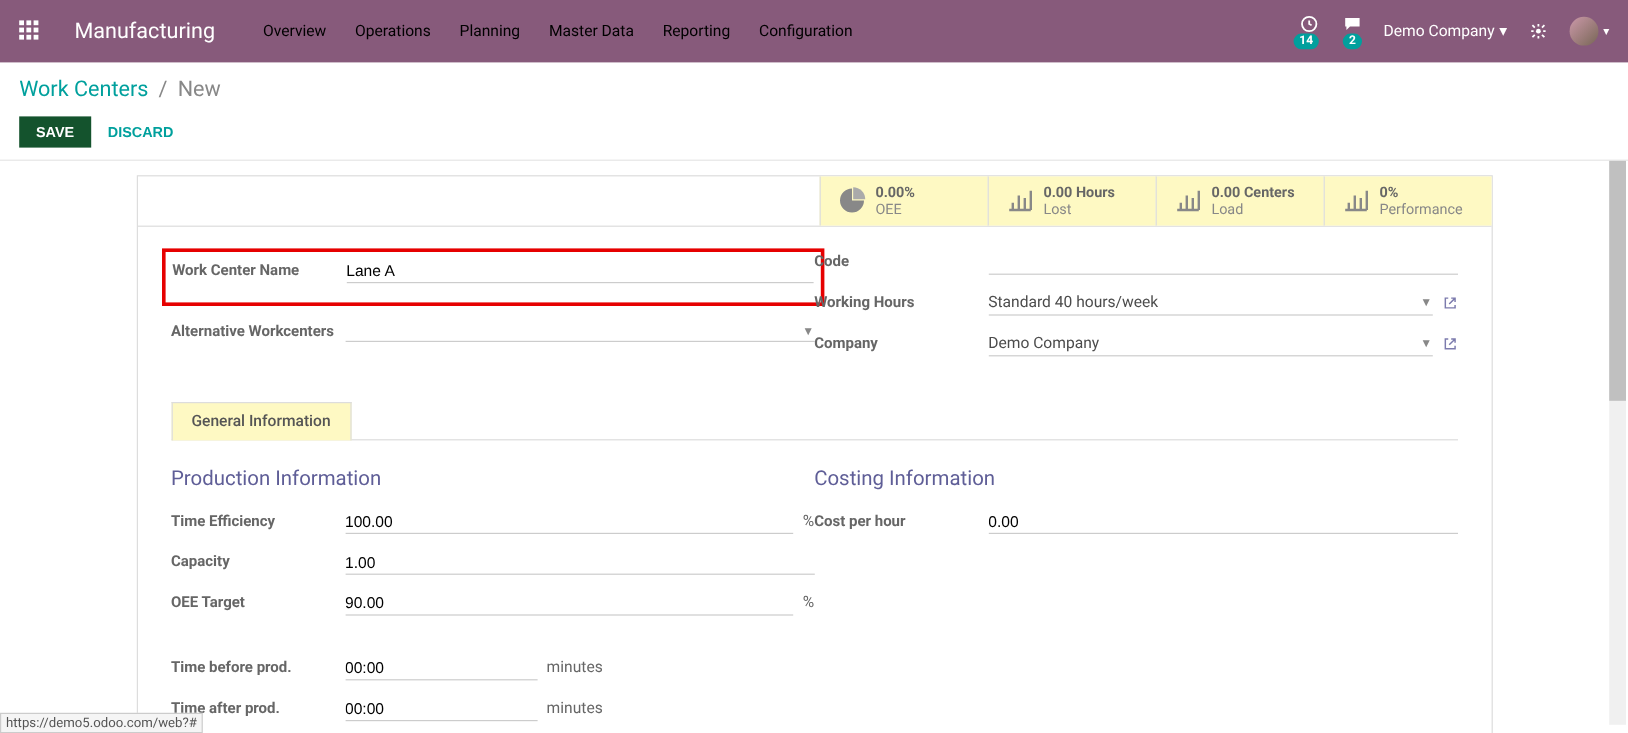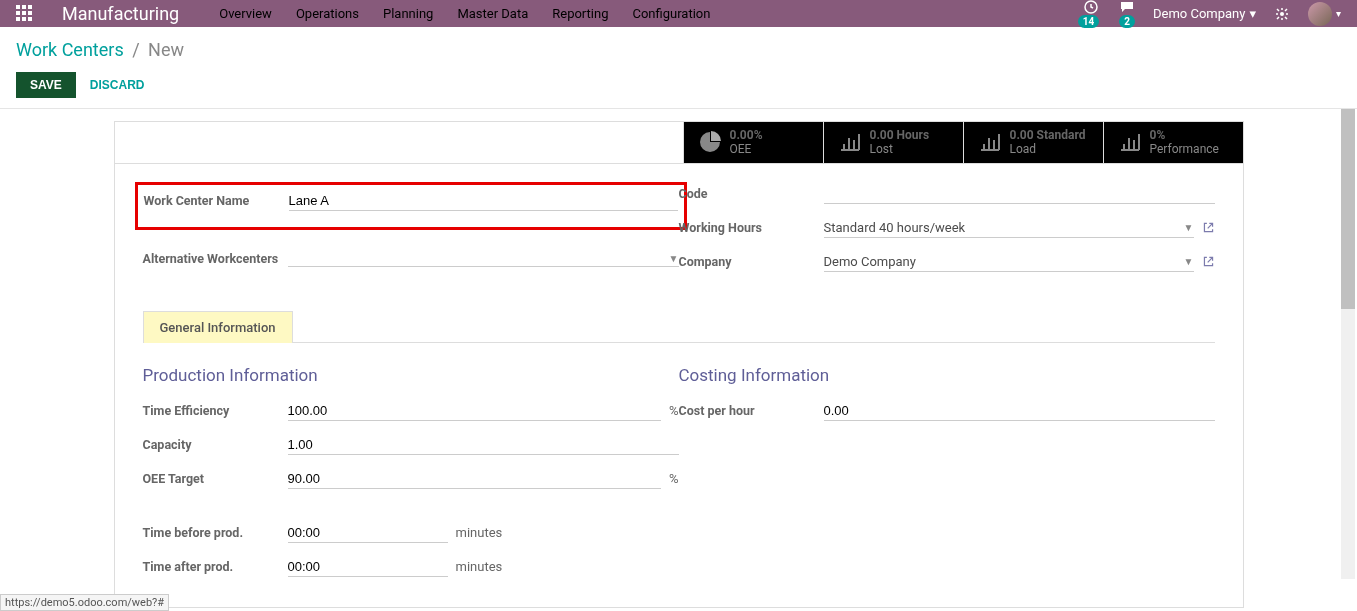--- a/index.html
+++ b/index.html
@@ -1,18 +1,18 @@
 <!DOCTYPE html>
 <html><head>
 <meta charset="utf-8">
 <style>
 * { box-sizing: border-box; margin: 0; padding: 0; }
 body { font-family: -apple-system, BlinkMacSystemFont, "Segoe UI", Roboto, "Helvetica Neue", Arial, sans-serif; font-size: 13px; color: #4c4c4c; background: #fff; }
 
-.topnav { background: #875A7B; height: 27px; display: flex; align-items: center; color: #fff; padding: 0 16px; }
+.topnav { background: #875A7B; height: 52px; display: flex; align-items: center; color: #fff; padding: 0 16px; }
 .apps-icon { width: 18px; height: 18px; display: grid; grid-template-columns: repeat(3, 4px); grid-template-rows: repeat(3, 4px); gap: 2px; margin-right: 28px; cursor: pointer; }
 .apps-icon span { background: #fff; width: 4px; height: 4px; }
 .app-title { font-size: 18px; font-weight: 400; margin-right: 40px; }
 .nav-menu { display: flex; gap: 24px; flex: 1; }
 .nav-item { font-size: 13px; cursor: pointer; color: #000000; }
 .nav-right { display: flex; align-items: center; gap: 18px; }
 .badge-wrap { position: relative; cursor: pointer; display: flex; align-items: flex-end; flex-direction: column; }
 .badge-count { background: #00A09D; color: #fff; border-radius: 8px; font-size: 10px; padding: 1px 5px; margin-left: 2px; font-weight: bold; }
 .company-sel { cursor: pointer; font-size: 13px; display: flex; align-items: center; gap: 4px; }
 .avatar { width: 24px; height: 24px; border-radius: 50%; background: linear-gradient(135deg,#c9a,#765); cursor: pointer; }
@@ -23,21 +23,21 @@
 .breadcrumb .sep { color: #888; margin: 0 4px; }
 .breadcrumb .cur { color: #888; }
 .btn-row { display: flex; align-items: center; gap: 14px; padding-bottom: 10px; }
 .btn-save { background: #14532d; color: #fff; border: none; padding: 6px 14px; font-size: 12px; font-weight: bold; cursor: pointer; }
 .btn-discard { background: none; border: none; color: #00A09D; font-weight: bold; font-size: 12px; cursor: pointer; }
 
 .content-wrap { display: flex; justify-content: center; padding: 12px 0; position: relative; }
 .form-sheet { width: 1130px; border: 1px solid #ddd; background: #fff; }
 
 .stat-bar { display: flex; justify-content: flex-end; border-bottom: 1px solid #ddd; }
-.stat-btn { border-left: 1px solid #ddd; padding: 6px 14px; min-width: 140px; display: flex; align-items: center; gap: 8px; cursor: pointer; background: #000000; }
+.stat-btn { border-left: 1px solid #ddd; padding: 6px 14px; min-width: 140px; display: flex; align-items: center; gap: 8px; cursor: pointer; background: #fef9c3; }
 .stat-icon { color: #888; }
 .stat-text { display: flex; flex-direction: column; line-height: 1.2; }
 .stat-val { color: #666; font-weight: bold; font-size: 12px; }
 .stat-lbl { color: #888; font-size: 12px; }
 
 .sheet-body { padding: 18px 28px; }
 .two-col { display: flex; }
 .col { flex: 1; }
 .field-row { display: flex; align-items: center; margin-bottom: 10px; min-height: 24px; }
 .field-label { width: 145px; color: #666; font-weight: bold; font-size: 12.5px; flex-shrink: 0; }
@@ -147,21 +147,21 @@
         <div class="stat-text">
           <span class="stat-val">0.00 Hours</span>
           <span class="stat-lbl">Lost</span>
         </div>
       </div>
       <div class="stat-btn">
         <svg class="stat-icon" width="24" height="24" viewBox="0 0 24 24" fill="none" stroke="#888" stroke-width="2">
             <path d="M3 20h18M6 20v-6M11 20V8M16 20v-10M21 20V4"></path>
           </svg>
         <div class="stat-text">
-          <span class="stat-val">0.00 Standard</span>
+          <span class="stat-val">0.00 Centers</span>
           <span class="stat-lbl">Load</span>
         </div>
       </div>
       <div class="stat-btn">
         <svg class="stat-icon" width="24" height="24" viewBox="0 0 24 24" fill="none" stroke="#888" stroke-width="2">
             <path d="M3 20h18M6 20v-6M11 20V8M16 20v-10M21 20V4"></path>
           </svg>
         <div class="stat-text">
           <span class="stat-val">0%</span>
           <span class="stat-lbl">Performance</span>
@@ -173,21 +173,21 @@
 
       <div class="two-col">
 
         <div class="col">
           <div class="highlight-box">
             <div class="field-row">
               <div class="field-label">Work Center Name</div>
               <input class="field-input" value="Lane A" style="">
             </div>
           </div>
-          <div class="field-row" style="align-items:flex-start;margin-top:21px">
+          <div class="field-row" style="align-items:flex-end;margin-top:6px">
             <div class="field-label" style="line-height:1.3">Alternative Workcenters</div>
             <div class="field-select">
               <span></span>
                 <span class="caret">▼</span>
             </div>
           </div>
         </div>
 
         <div class="col">
           <div class="field-row">

